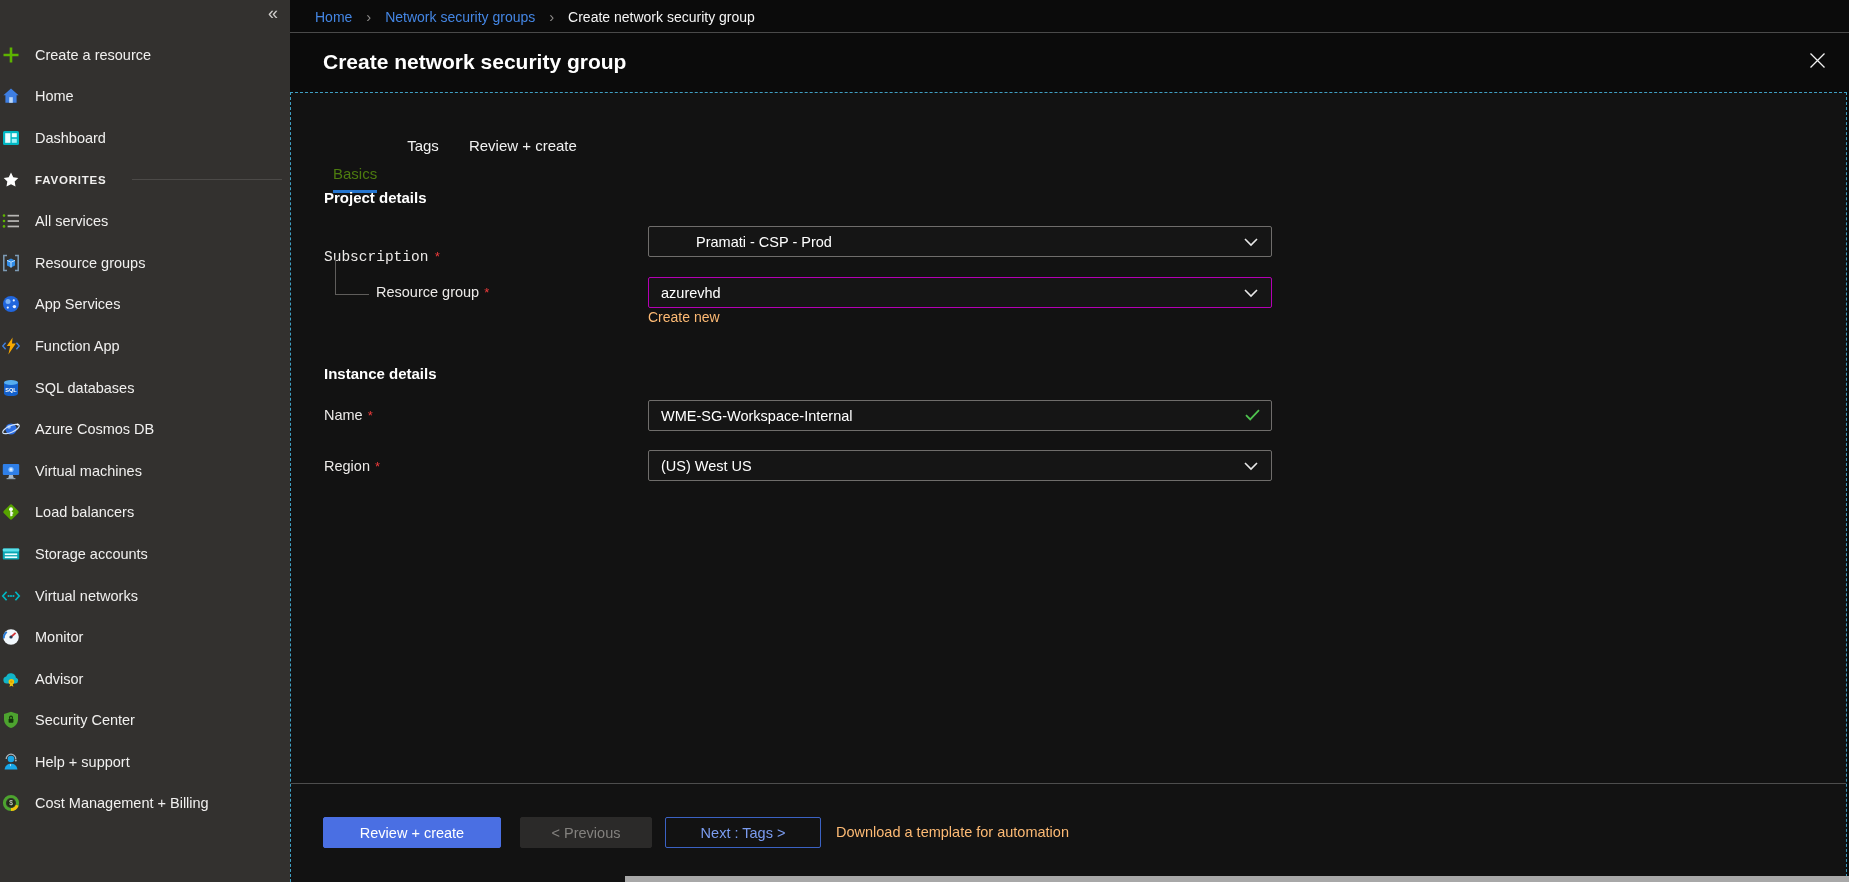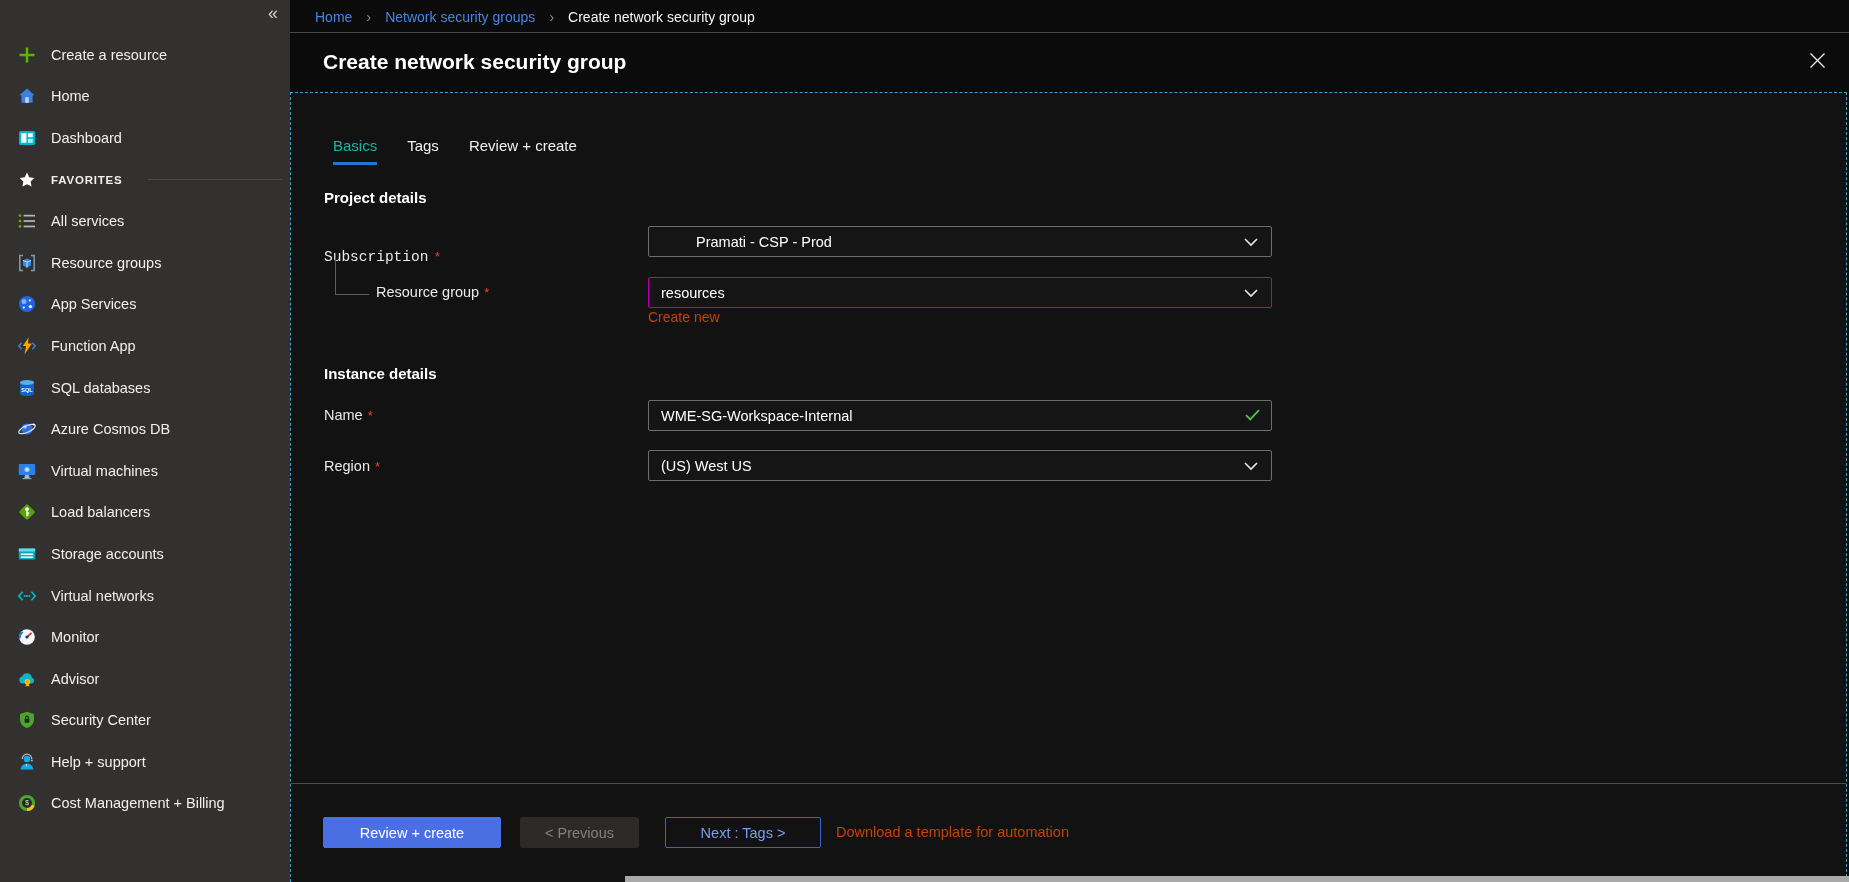--- a/index.html
+++ b/index.html
@@ -6,21 +6,21 @@
   html,body { width:1849px; height:882px; overflow:hidden; }
   body {
     font-family:"Liberation Sans", sans-serif;
     background:#0b0b0b; color:#f1f0ef; position:relative;
   }
 
   
   .sidebar { position:absolute; left:0; top:0; width:290px; height:882px; background:#33312f; z-index:2; }
   .collapse-btn { position:absolute; top:4px; right:12px; color:#cfcdcb; font-size:18px; cursor:pointer; line-height:1; }
   .menu { position:absolute; top:34px; left:0; right:0; }
-  .menu-item { height:41.6px; display:flex; align-items:center; padding-left:16px; gap:13px; font-size:14.5px; color:#f1f0ef; cursor:pointer; white-space:nowrap; }
+  .menu-item { height:41.6px; display:flex; align-items:center; padding-left:0; gap:13px; font-size:14.5px; color:#f1f0ef; cursor:pointer; white-space:nowrap; }
   .icon-box { width:22px; height:22px; flex:none; display:flex; align-items:center; justify-content:center; }
   .icon-box svg { display:block; }
   .menu-item.section { cursor:default; }
   .menu-item.section .menu-label { font-size:11.5px; font-weight:700; letter-spacing:.8px; }
   .menu-item.section::after { content:""; flex:1; height:1px; background:#4c4a48; margin:0 8px 0 12px; }
 
   
   .main { position:absolute; left:290px; top:0; right:0; bottom:0; background:#0b0b0b; }
   .topbar { height:33px; border-bottom:1px solid #4a4a4a; display:flex; align-items:center; padding-left:25px; font-size:14px; background:#0b0b0b; }
   .crumb { display:inline-flex; align-items:center; }
@@ -30,21 +30,21 @@
 
   .titlebar { height:58px; display:flex; align-items:center; padding:0 18px 0 33px; background:#0b0b0b; }
   .page-title { font-size:21px; font-weight:600; color:#ffffff; }
   .close-btn { margin-left:auto; width:28px; height:28px; display:flex; align-items:center; justify-content:center; cursor:pointer; }
 
   .content { position:absolute; top:92px; left:0; right:2px; bottom:0; background:#121212; border:1px dashed #3f9ec2; border-bottom:none; }
 
   
   .tabs { position:absolute; left:42px; top:44px; display:flex; gap:30px; font-size:15px; }
   .tab { padding-bottom:8px; color:#f1f1f1; cursor:pointer; border-bottom:3px solid transparent; }
-  .tab.active { color:#14b8a6; border-bottom-color:#2475cf; }
+  .tab.active { color:#4d7c0f; border-bottom-color:#2475cf;margin-top:28px; }
 
   .section-heading { position:absolute; left:33px; font-size:15px; font-weight:700; color:#ffffff; }
   .heading-project { top:96px; }
   .heading-instance { top:272px; }
 
   .field-label { position:absolute; font-size:14.5px; color:#eceae8; }
   .req { color:#ee3b3b; margin-left:5px; font-size:13px; }
 
   .field { position:absolute; left:357px; width:624px; height:31px; background:#151515; border:1px solid #6f6d6b; border-radius:2px; display:flex; align-items:center; padding:0 38px 0 12px; font-size:14.5px; color:#ffffff; cursor:pointer; }
   .field.focused { border:1px solid #b400b4; }
@@ -56,28 +56,28 @@
   .rg-label    { left:85px; top:191px; }
   .field-rg    { top:184px; }
   .name-label  { left:33px; top:314px; }
   .field-name  { top:307px; cursor:text; }
   .region-label{ left:33px; top:365px; }
   .field-region{ top:357px; }
 
   .connector-v { position:absolute; left:44px; top:165px; width:1px; height:37px; background:#5f5d5b; }
   .connector-h { position:absolute; left:44px; top:201px; width:34px; height:1px; background:#5f5d5b; }
 
-  .link { color:#c2410c; cursor:pointer; font-size:14px; }
+  .link { color:#fdba74; cursor:pointer; font-size:14px; }
   .create-new { position:absolute; left:357px; top:216px; }
 
   
   .footer-divider { position:absolute; left:0; right:0; top:690px; height:1px; background:#4d4d4d; }
   .btn { position:absolute; top:724px; height:31px; border-radius:2px; font-size:14.5px; font-family:"Liberation Sans", sans-serif; display:flex; align-items:center; justify-content:center; cursor:pointer; }
   .btn-primary { left:32px; width:178px; background:#4a6fe3; color:#ffffff; border:1px solid #4a6fe3; }
-  .btn-disabled { left:229px; width:119px; background:#2b2a29; color:#83817e; border:1px solid #2b2a29; cursor:default; }
+  .btn-disabled { left:229px; width:132px; background:#2b2a29; color:#83817e; border:1px solid #2b2a29; cursor:default; }
   .btn-outline { left:374px; width:156px; background:transparent; color:#7b9cf0; border:1px solid #3b62c4;text-align:right; }
   .download-link { position:absolute; left:545px; top:731px; font-size:14.5px; }
 
   .hscrollbar { position:absolute; left:625px; right:0; bottom:0; height:6px; background:#a8a8a8; z-index:3; }
 </style>
 </head>
 <body>
 
 <nav class="sidebar">
   <div class="collapse-btn">
@@ -370,21 +370,21 @@
           </svg>
       </span>
     </div>
 
     <div class="connector-v"></div>
     <div class="connector-h"></div>
     <div class="field-label rg-label">
       <span>Resource group</span><span class="req">*</span>
     </div>
     <div class="field field-rg focused">
-      <span>resources</span>
+      <span>azurevhd</span>
       <span class="dd-chevron">
         <svg width="14" height="9" viewBox="0 0 14 9">
             <path d="M1 1l6 6 6-6" fill="none" stroke="#e8e8e8" stroke-width="1.6"></path>
           </svg>
       </span>
     </div>
     <span class="link create-new">Create new</span>
 
     <div class="section-heading heading-instance">Instance details</div>
 

